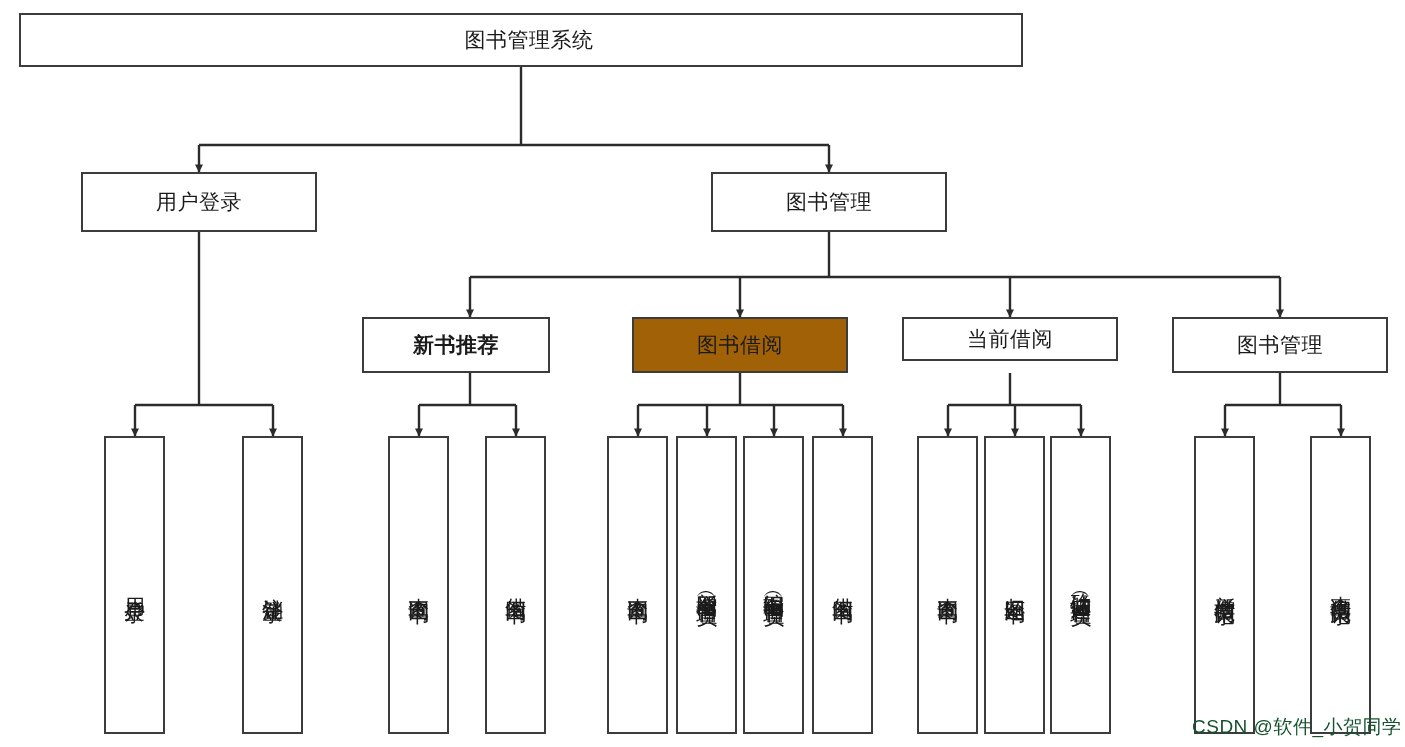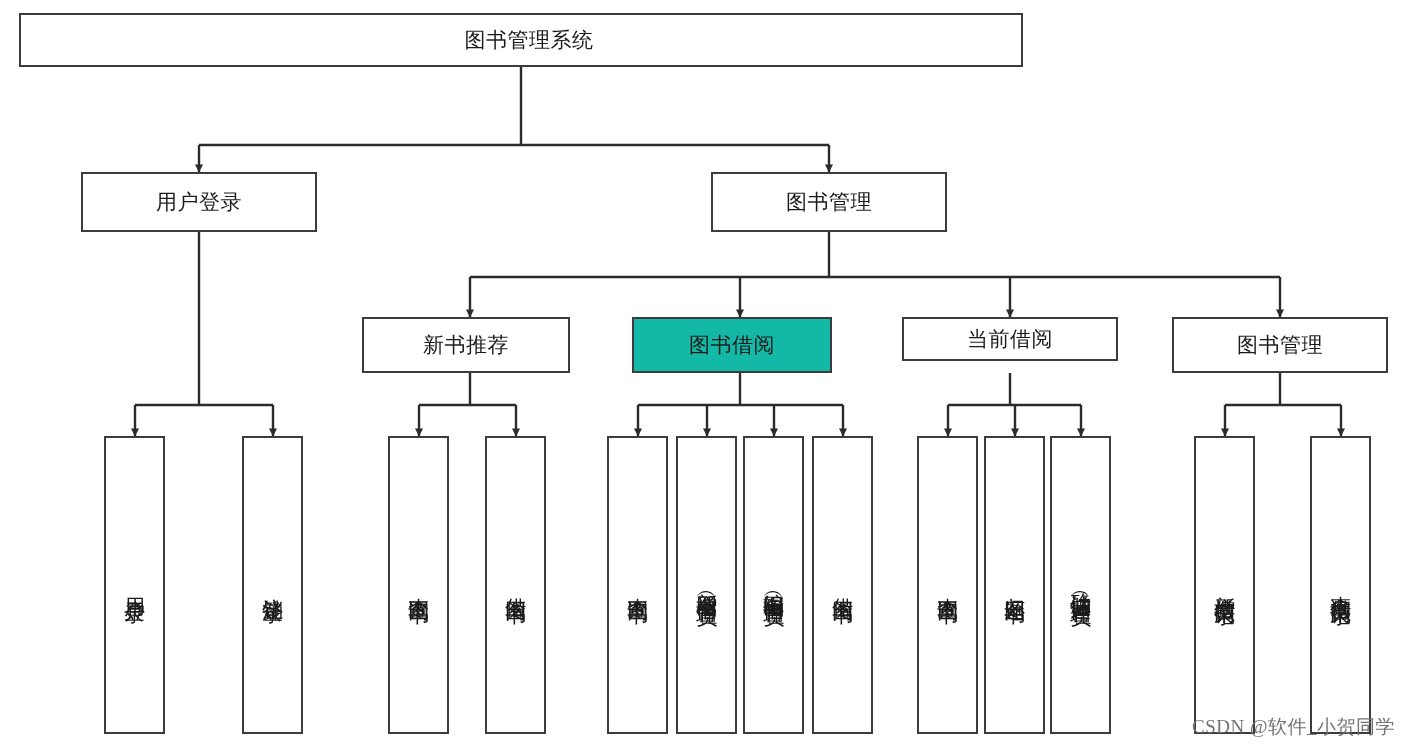--- a/index.html
+++ b/index.html
@@ -106,24 +106,24 @@
   <div id="node-layer">
       <div class="node-box" style="left: 19px; top: 13px; width: 1004px; height: 54px; border-color: rgb(60, 60, 60); background: rgb(255, 255, 255); padding-left: 16px;">
         <span class="node-label-h" style="color: rgb(27, 27, 27);">图书管理系统</span>
       </div>
       <div class="node-box" style="left: 81px; top: 172px; width: 236px; height: 60px; border-color: rgb(60, 60, 60); background: rgb(255, 255, 255);">
         <span class="node-label-h" style="color: rgb(27, 27, 27);">用户登录</span>
       </div>
       <div class="node-box" style="left: 711px; top: 172px; width: 236px; height: 60px; border-color: rgb(60, 60, 60); background: rgb(255, 255, 255);">
         <span class="node-label-h" style="color: rgb(27, 27, 27);">图书管理</span>
       </div>
-      <div class="node-box" style="left: 362px; top: 317px; width: 208px; height: 56px; border-color: rgb(60, 60, 60); background: rgb(255, 255, 255);">
+      <div class="node-box" style="left: 362px; top: 317px; width: 188px; height: 56px; border-color: rgb(60, 60, 60); background: rgb(255, 255, 255); font-weight: bold;">
         <span class="node-label-h" style="color: rgb(27, 27, 27);">新书推荐</span>
       </div>
-      <div class="node-box" style="left: 632px; top: 317px; width: 200px; height: 56px; border-color: rgb(60, 60, 60); background: #14b8a6;">
+      <div class="node-box" style="left: 632px; top: 317px; width: 216px; height: 56px; border-color: rgb(60, 60, 60); background: #a16207;">
         <span class="node-label-h" style="color: rgb(27, 27, 27);">图书借阅</span>
       </div>
       <div class="node-box" style="left: 902px; top: 317px; width: 216px; height: 44px; border-color: rgb(60, 60, 60); background: rgb(255, 255, 255);">
         <span class="node-label-h" style="color: rgb(27, 27, 27);">当前借阅</span>
       </div>
       <div class="node-box" style="left: 1172px; top: 317px; width: 216px; height: 56px; border-color: rgb(60, 60, 60); background: rgb(255, 255, 255);">
         <span class="node-label-h" style="color: rgb(27, 27, 27);">图书管理</span>
       </div>
       <div class="node-box" style="left: 104px; top: 436px; width: 61px; height: 298px; border-color: rgb(60, 60, 60); background: rgb(255, 255, 255);">
         <span class="node-label-v" style="color: rgb(27, 27, 27);">用户登录</span>
@@ -158,14 +158,14 @@
       <div class="node-box" style="left: 1050px; top: 436px; width: 61px; height: 298px; border-color: rgb(60, 60, 60); background: rgb(255, 255, 255);">
         <span class="node-label-v" style="color: rgb(27, 27, 27);">确认归还（管理员）</span>
       </div>
       <div class="node-box" style="left: 1194px; top: 436px; width: 61px; height: 298px; border-color: rgb(60, 60, 60); background: rgb(255, 255, 255);">
         <span class="node-label-v" style="color: rgb(27, 27, 27);">新增借阅记录</span>
       </div>
       <div class="node-box" style="left: 1310px; top: 436px; width: 61px; height: 298px; border-color: rgb(60, 60, 60); background: rgb(255, 255, 255);">
         <span class="node-label-v" style="color: rgb(27, 27, 27);">查询借阅记录</span>
       </div>
     </div>
-  <div class="watermark" style="left: 1192px; top: 714px; color: #737373; font-family: Liberation Serif, serif;">CSDN @软件_小贺同学</div>
+  <div class="watermark" style="left: 1192px; top: 714px; color: #14532d;">CSDN @软件_小贺同学</div>
 </div>
 
 </body></html>

